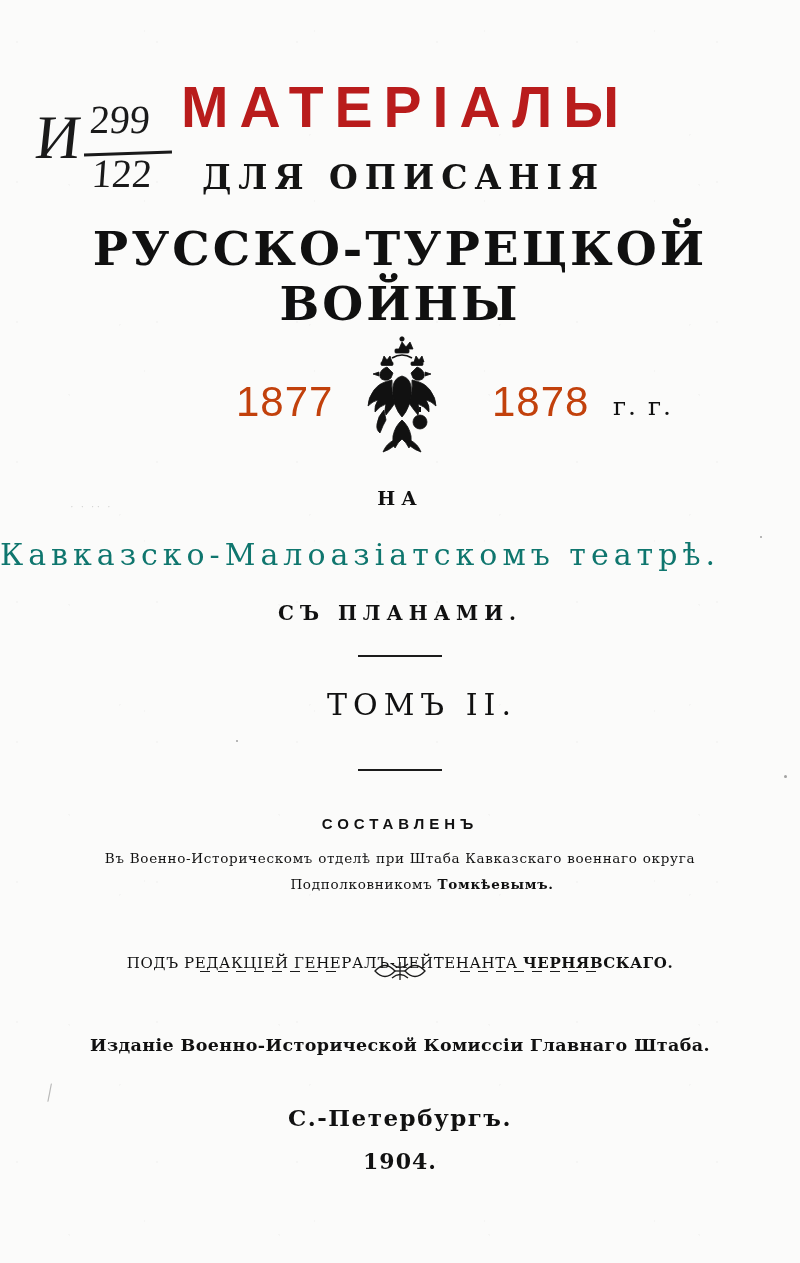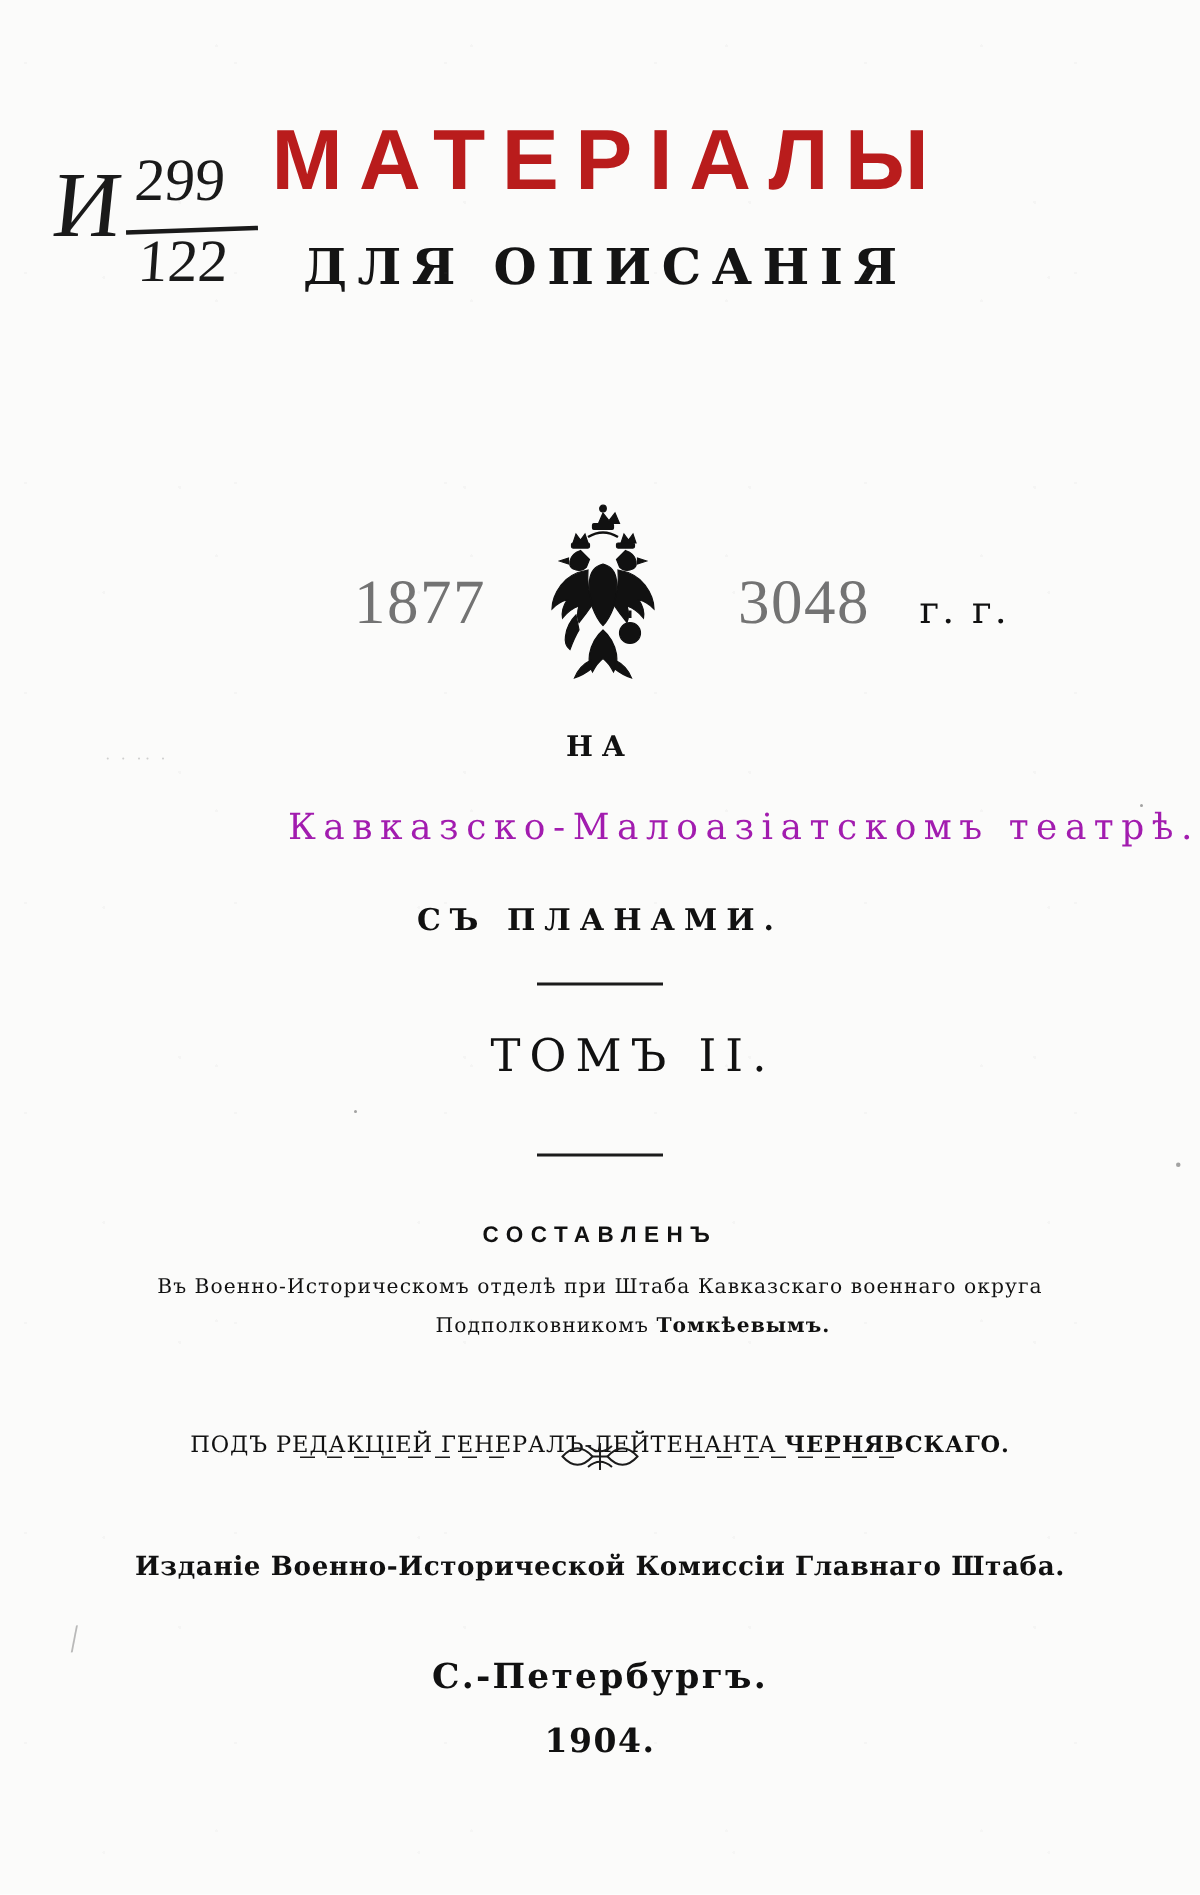--- a/index.html
+++ b/index.html
@@ -120,24 +120,24 @@
   .years-row {
     position: absolute;
     left: 0;
     right: 0;
     top: 336px;
     height: 140px;
   }
   .year {
     position: absolute;
     top: 42px;
-    font-family: Liberation Serif, serif;
+    font-family: Liberation Sans, sans-serif;
     font-size: 42px;
     letter-spacing: 1px;
-    color: #737373;
+    color: #c2410c;
   }
   .year-from { left: 236px; }
   .year-to   { left: 492px; }
   .year-gg {
     position: absolute;
     left: 613px;
     top: 56px;
     font-family: "DejaVu Serif", serif;
     font-size: 25px;
     letter-spacing: 2px;
@@ -159,25 +159,25 @@
     text-align: center;
     font-family: "DejaVu Serif", serif;
     font-weight: 700;
     font-size: 19px;
     letter-spacing: 6px;
   }
   .line-theatre {
     position: absolute;
     left: 0; right: 0;
     top: 537px;
-    text-align: right;
-    font-family: "DejaVu Serif", serif;
-    font-size: 24px;
+    text-align: left;
+    font-family: "DejaVu Serif", serif;
+    font-size: 30px;
     letter-spacing: 5px;
-    color: #a21caf;
+    color: #0f766e;
   }
   .line-plans {
     position: absolute;
     left: 0; right: 0;
     top: 601px;
     text-align: center;
     font-family: "DejaVu Serif", serif;
     font-weight: 700;
     font-size: 20px;
     letter-spacing: 6px;
@@ -348,20 +348,21 @@
   <div class="shelfmark">
     <span class="letter">И</span>
     <span class="num-top">299</span>
     <span class="rule"></span>
     <span class="num-bottom">122</span>
   </div>
 
   <div class="title-block">
     <div class="t-main">МАТЕРIАЛЫ</div>
     <div class="t-sub1">ДЛЯ ОПИСАНIЯ</div>
+    <div class="t-sub2">РУССКО-ТУРЕЦКОЙ ВОЙНЫ</div>
   </div>
 
   <div class="years-row">
     <span class="year year-from">1877</span>
 
     <span class="crest">
       <svg viewBox="0 0 96 135" width="96" height="135" aria-hidden="true">
         <g fill="#111" stroke="#111" stroke-width="0.8">
 
           <path d="M48 6 l4 5 4-5 3 7h-14 l3-7z"></path>
@@ -391,21 +392,21 @@
           <circle cx="66" cy="86" r="7"></circle>
           <path d="M66 76 l0 -5" stroke-width="2"></path>
 
           <path d="M48 84 q-7 6 -9 16 q-1 7 2 12 q3 -6 7 -9 q4 3 7 9 q3 -5 2 -12 q-2 -10 -9 -16z"></path>
           <path d="M40 104 q-8 4 -11 12 q6 -2 11 -6 z"></path>
           <path d="M56 104 q8 4 11 12 q-6 -2 -11 -6 z"></path>
         </g>
       </svg>
     </span>
 
-    <span class="year year-to">3048</span>
+    <span class="year year-to">1878</span>
     <span class="year-gg">г. г.</span>
   </div>
 
   <div class="line-na">НА</div>
   <div class="line-theatre">Кавказско-Малоазiатскомъ театрѣ.</div>
   <div class="line-plans">СЪ ПЛАНАМИ.</div>
 
   <div class="rule-short rule-a"></div>
   <div class="volume">ТОМЪ II.</div>
   <div class="rule-short rule-b"></div>

